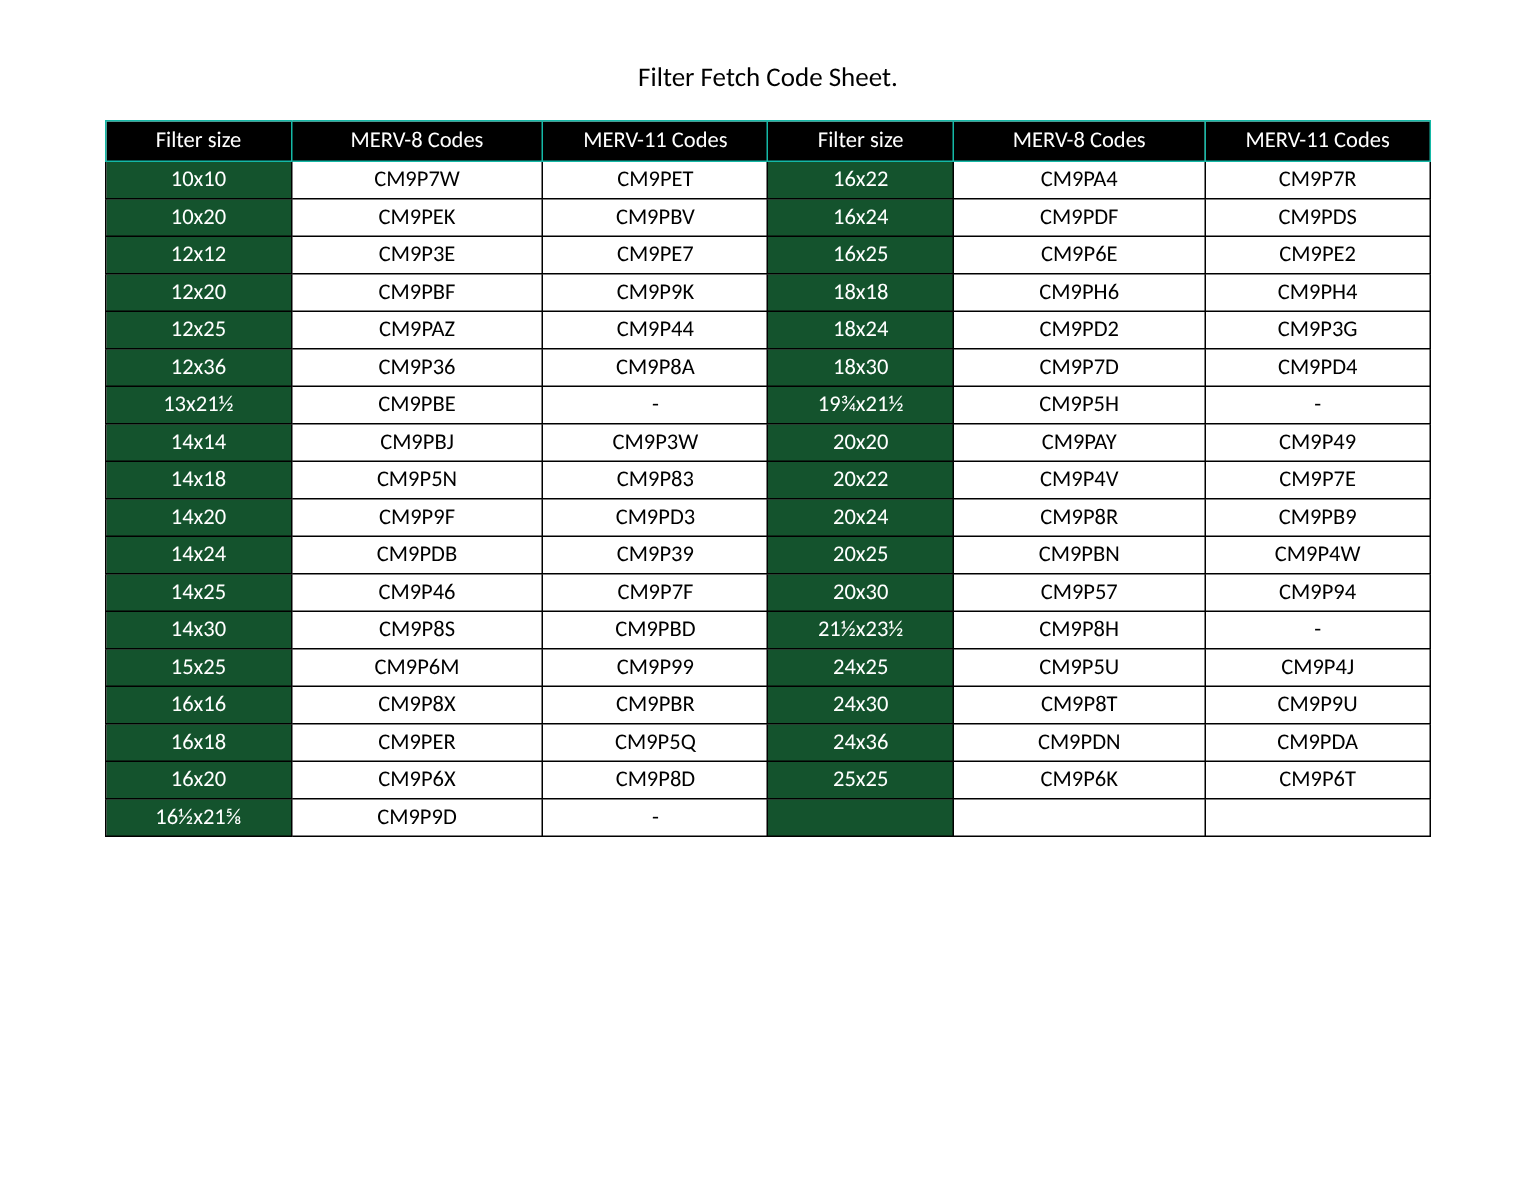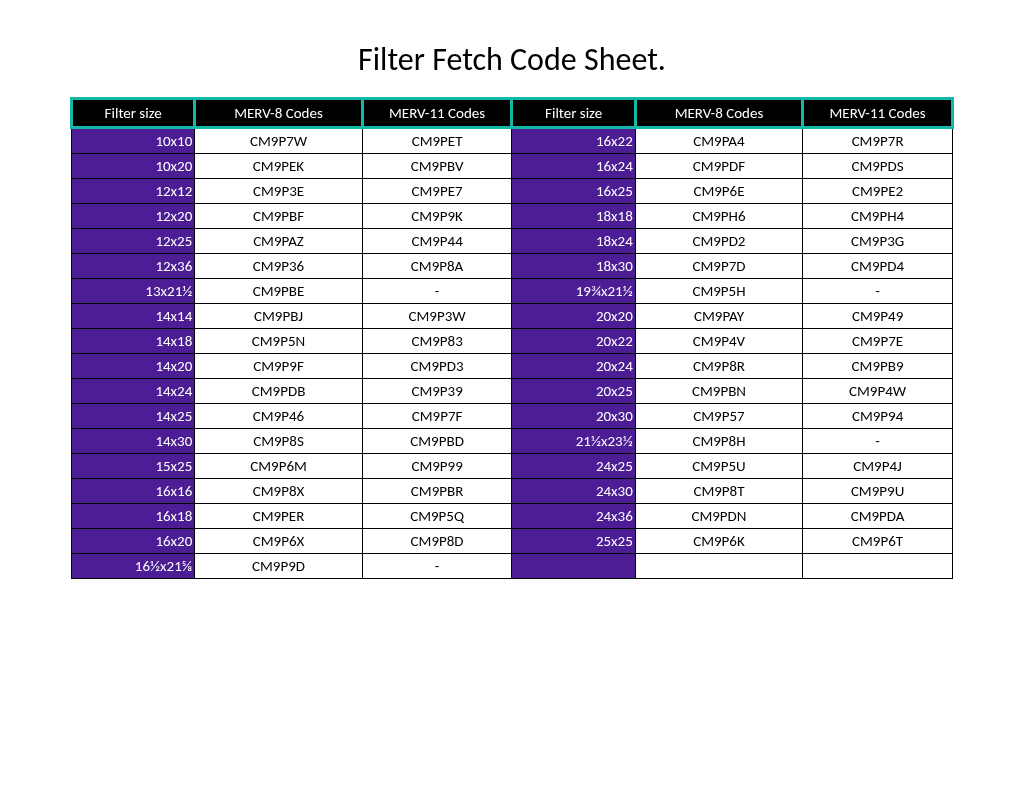--- a/index.html
+++ b/index.html
@@ -7,48 +7,47 @@
       padding: 0;
       font-family: Calibri, Arial, sans-serif;
       background: #fff;
       width: 1024px;
     }
     .page {
       padding: 40px 70px;
     }
     .title {
       text-align: center;
-      font-size: 32px;
+      font-size: 18px;
       font-weight: 400;
       margin-bottom: 18px;
     }
     table {
       border-collapse: collapse;
       width: 100%;
       table-layout: fixed;
     }
     th {
       background: #000;
       color: #fff;
       font-weight: 400;
       font-size: 15px;
       padding: 4px 2px;
-      border: 3px solid #14b8a6;
+      border: 1px solid #14b8a6;
     }
     td {
       border: 1px solid #000;
       text-align: center;
       font-size: 15px;
       padding: 2px 2px;
       height: 20px;
     }
     td.size {
-      background: #4c1d95;
+      background: #14532d;
       color: #fff;
-      text-align: right;
     }
     td.code {
       background: #fff;
       color: #000;
     }
     col.c-size { width: 14%; }
     col.c-code { width: 19%; }
     col.c-code2 { width: 17%; }
   </style>
 </head>

